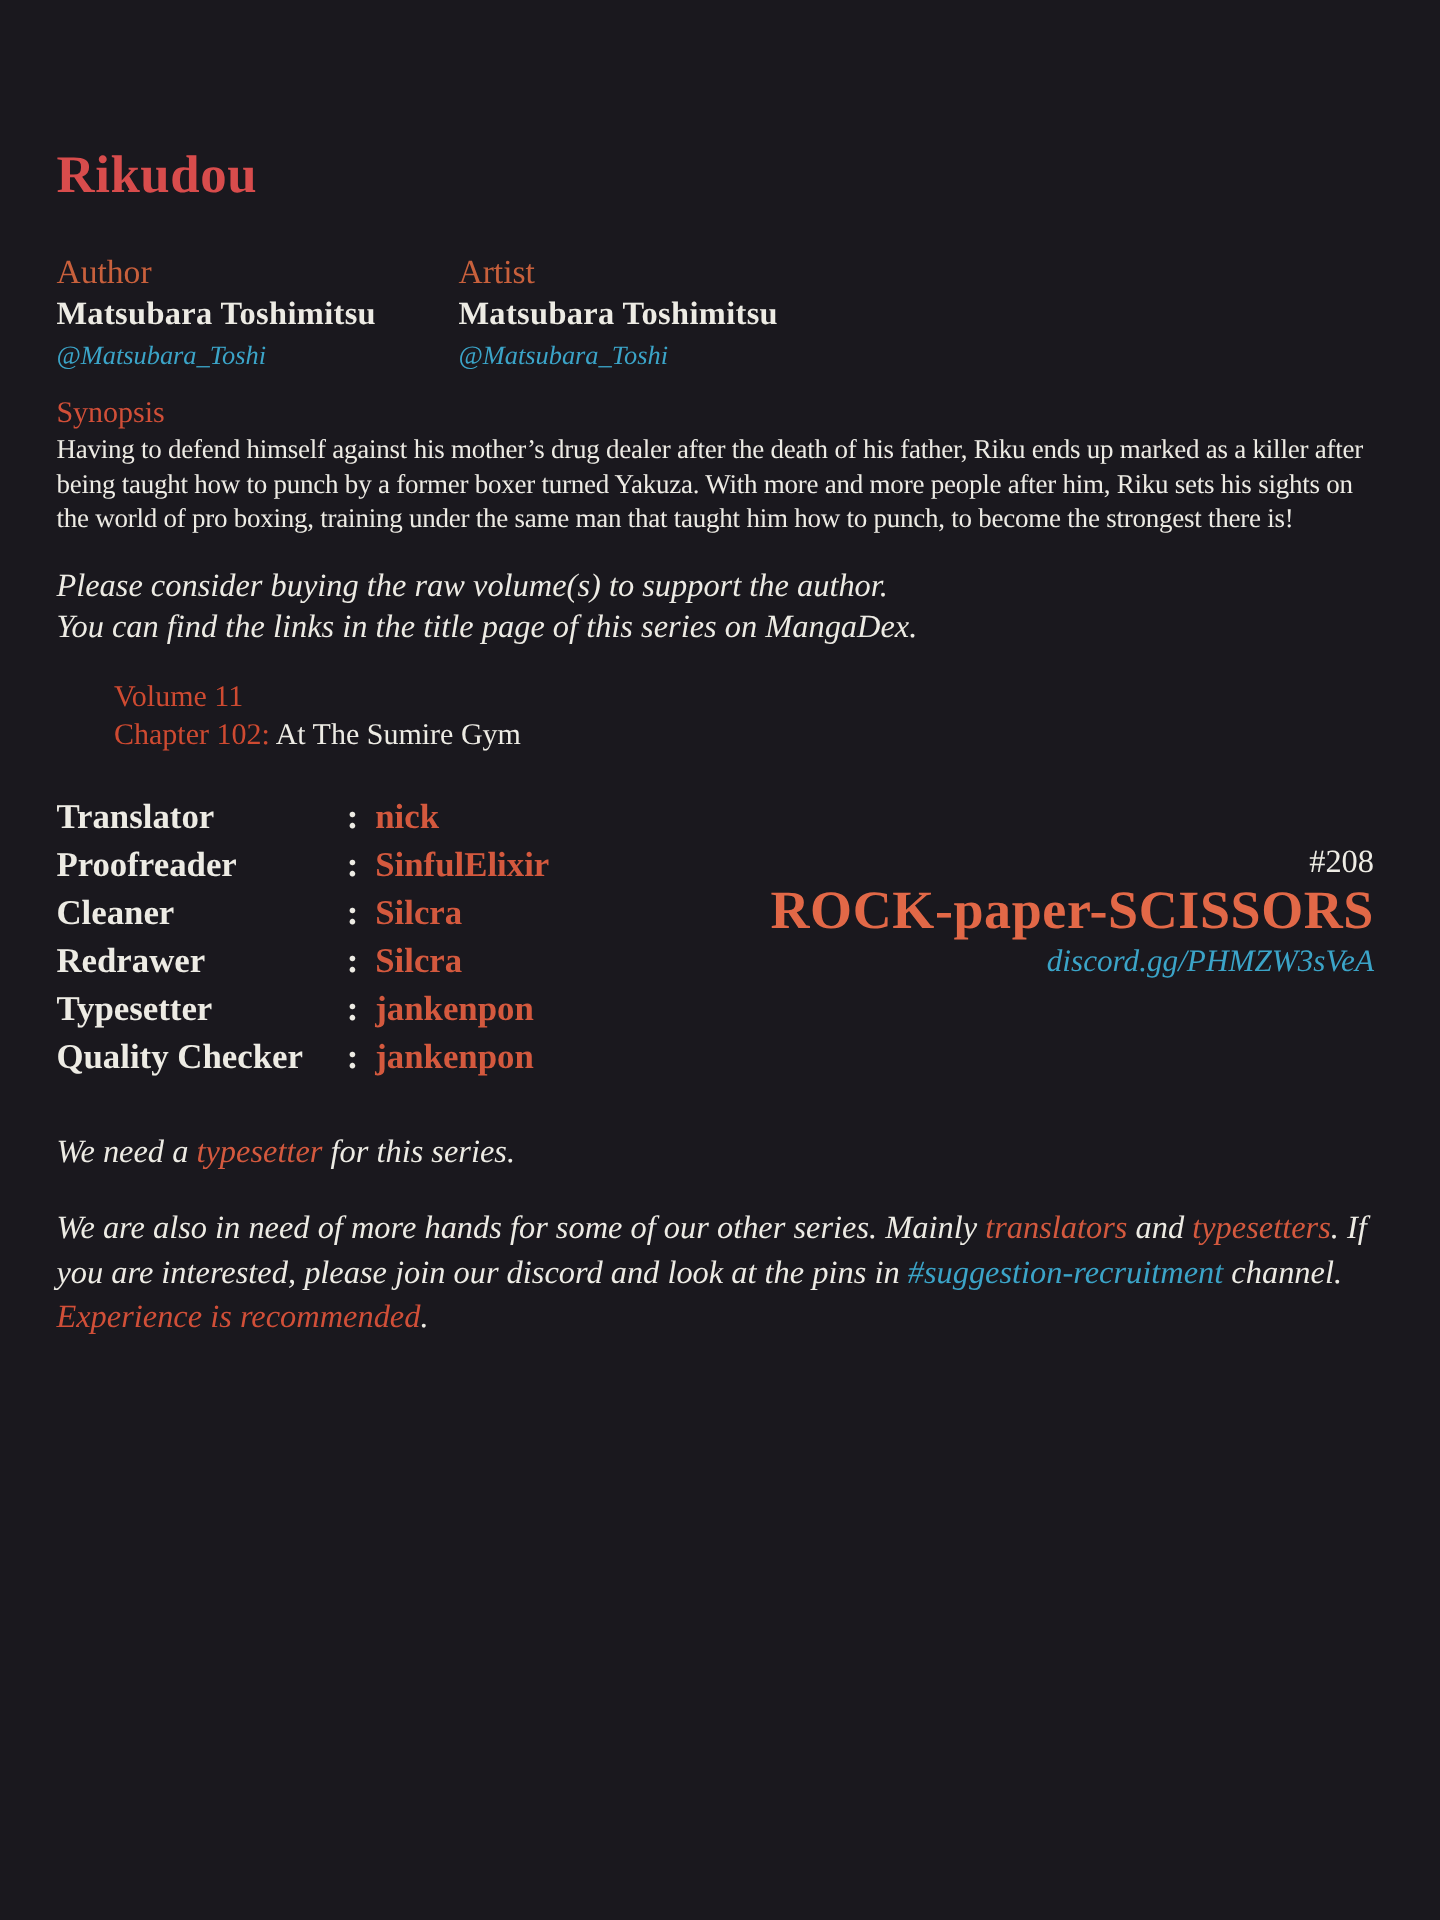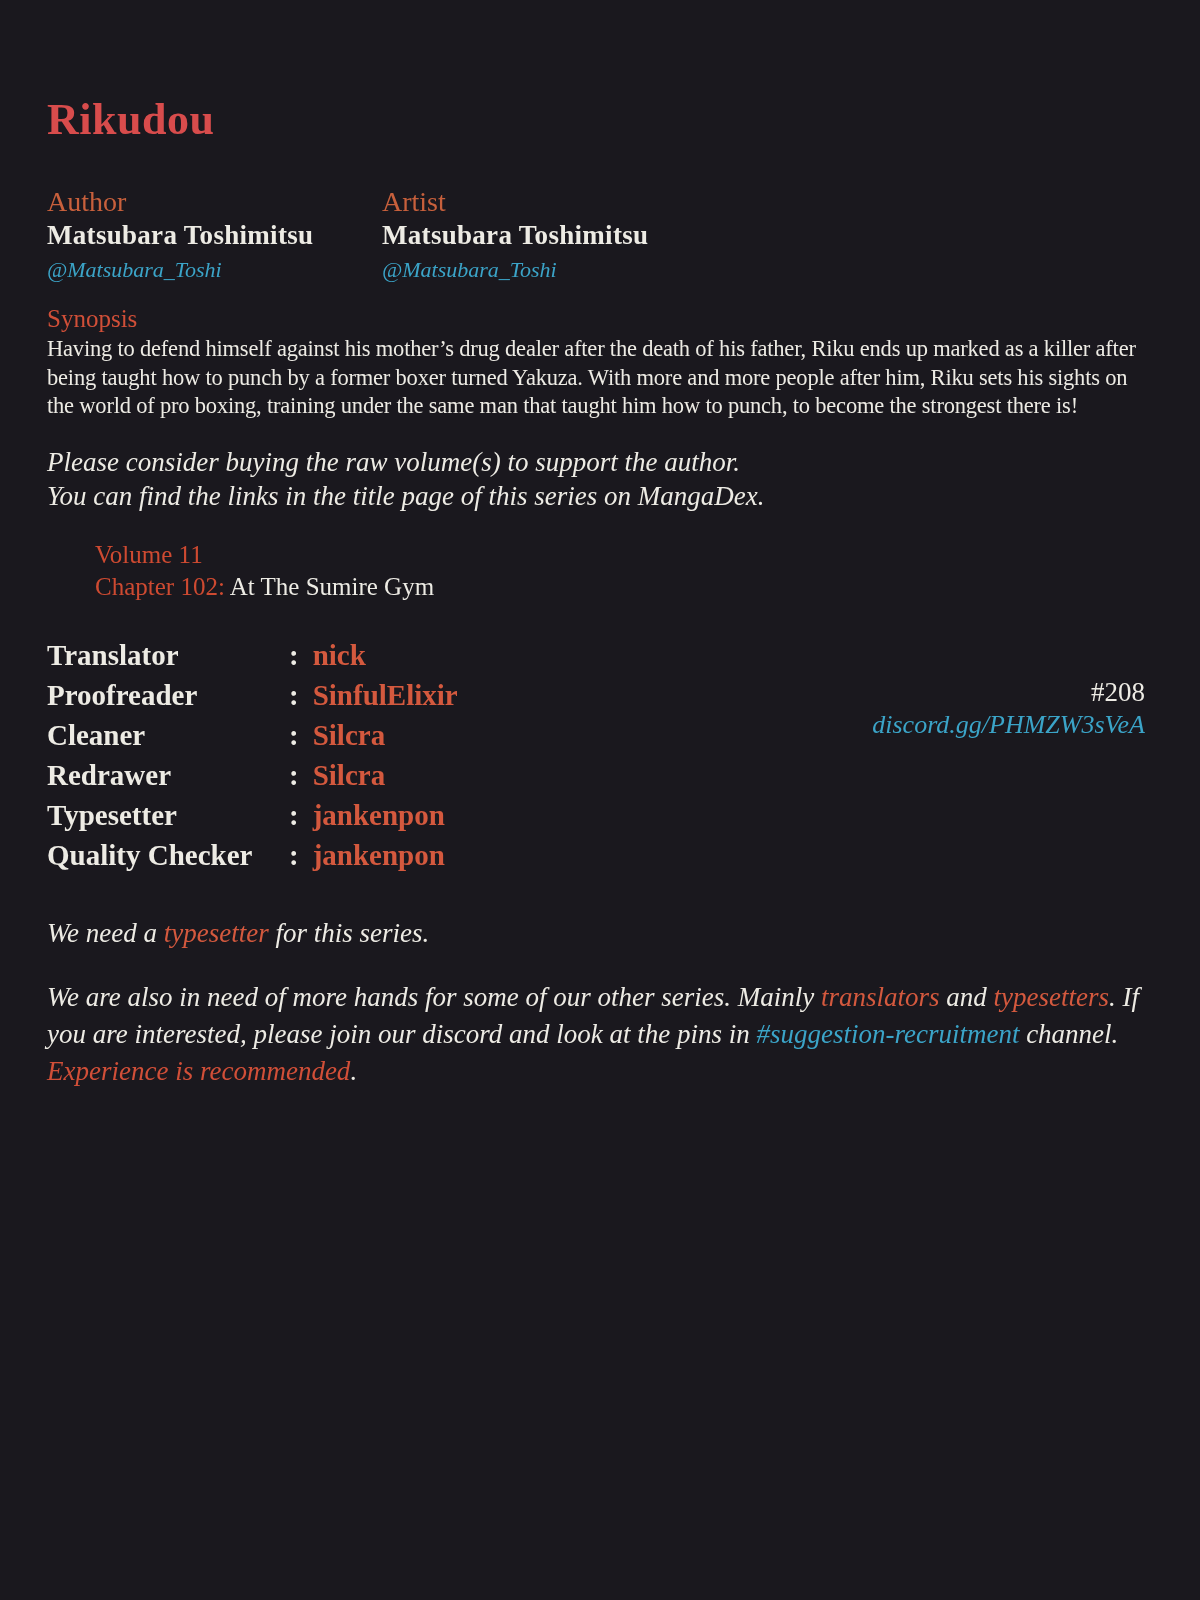--- a/index.html
+++ b/index.html
@@ -19,21 +19,21 @@
     width:1200px;height:1600px;
     background:var(--bg);
     font-family:"Liberation Serif","DejaVu Serif",serif;
     color:var(--white);
     overflow:hidden;
   }
   .page{
     position:relative;
     width:1200px;height:1248px;
     box-sizing:border-box;
-    padding:94px 55px 0 47px;
+    padding:120px 55px 0 47px;
   }
   .title{
     margin:0 0 40px 0;
     font-size:44px;font-weight:700;
     color:var(--red);
     letter-spacing:.5px;
   }
   .people{display:flex;margin-bottom:20px;}
   .person{width:335px;}
   .person-label{font-size:28px;color:var(--orange-label);line-height:34px;}
@@ -131,20 +131,21 @@
       </div>
       <div class="credit-row">
         <span class="credit-role">Quality Checker</span>
           <span class="credit-colon">:</span>
           <span class="credit-name">jankenpon</span>
       </div>
     </div>
 
     <div class="group-block">
       <div class="group-number">#208</div>
+      <div class="group-name">ROCK-paper-SCISSORS</div>
       <div class="group-discord">discord.gg/PHMZW3sVeA</div>
     </div>
   </div>
 
   <div class="recruit-block">
     <div><span>We need a </span><span class="c-redorange">typesetter</span><span> for this series.</span></div>
   </div>
 
   <p class="para"><span>We are also in need of more hands for some of our other series. Mainly </span><span class="c-redorange">translators</span><span> and </span><span class="c-redorange">typesetters</span><span>. If you are interested, please join our discord and look at the pins in </span><span class="c-blue">#suggestion-recruitment</span><span> channel. </span><span class="c-warn">Experience is recommended</span><span>.</span></p>
 

